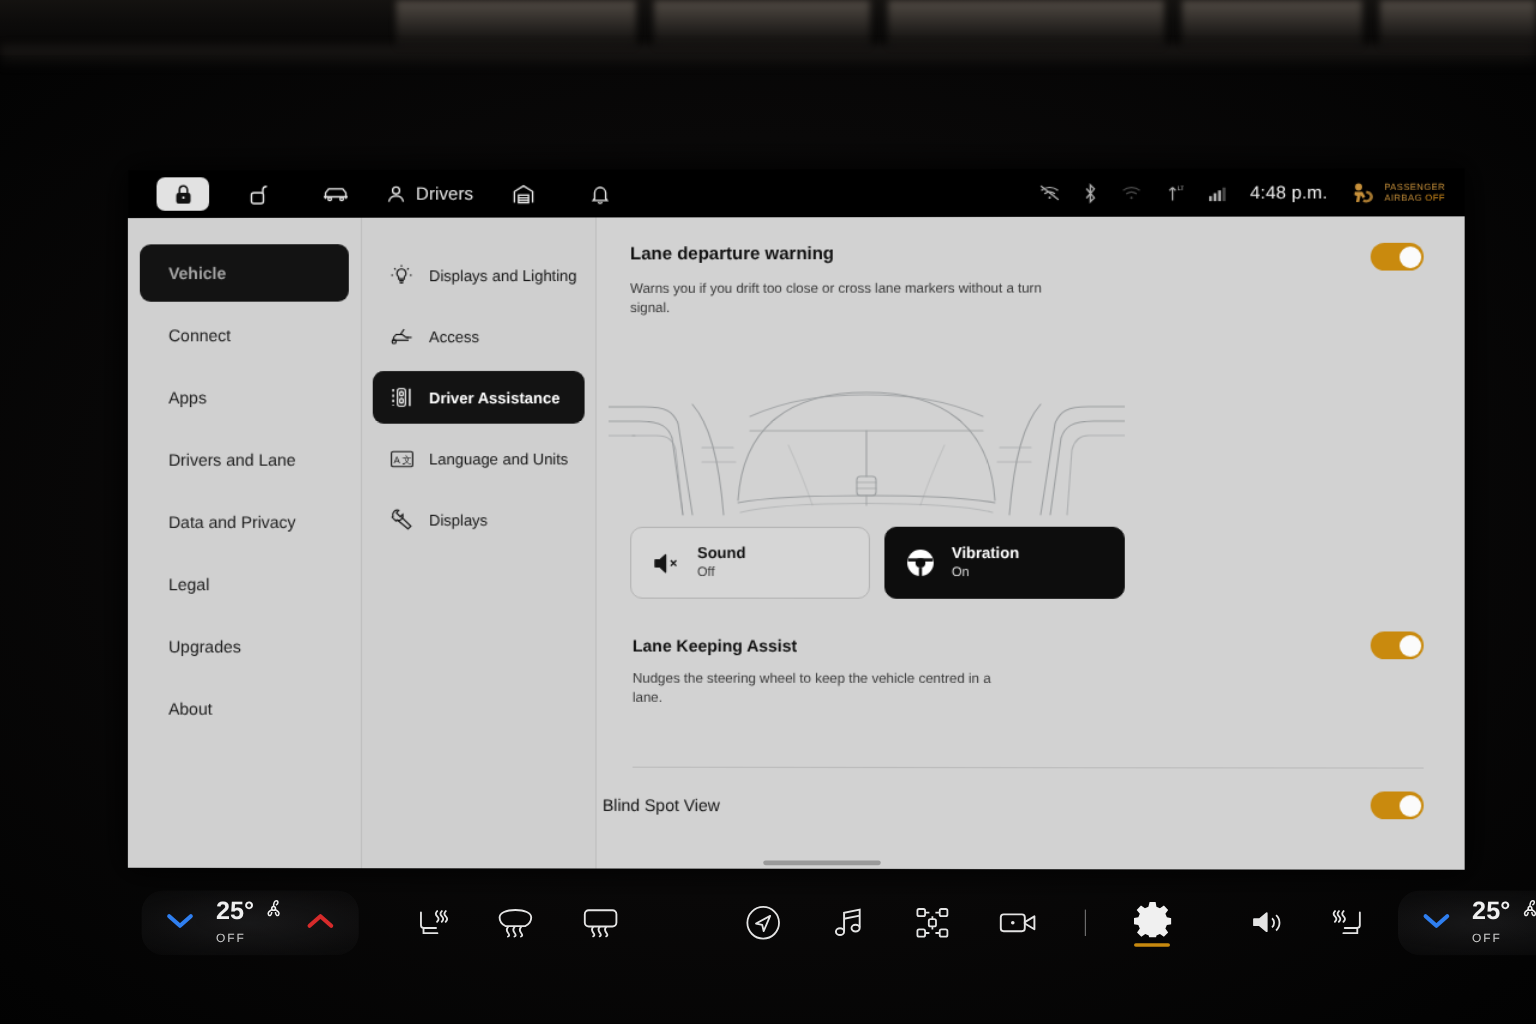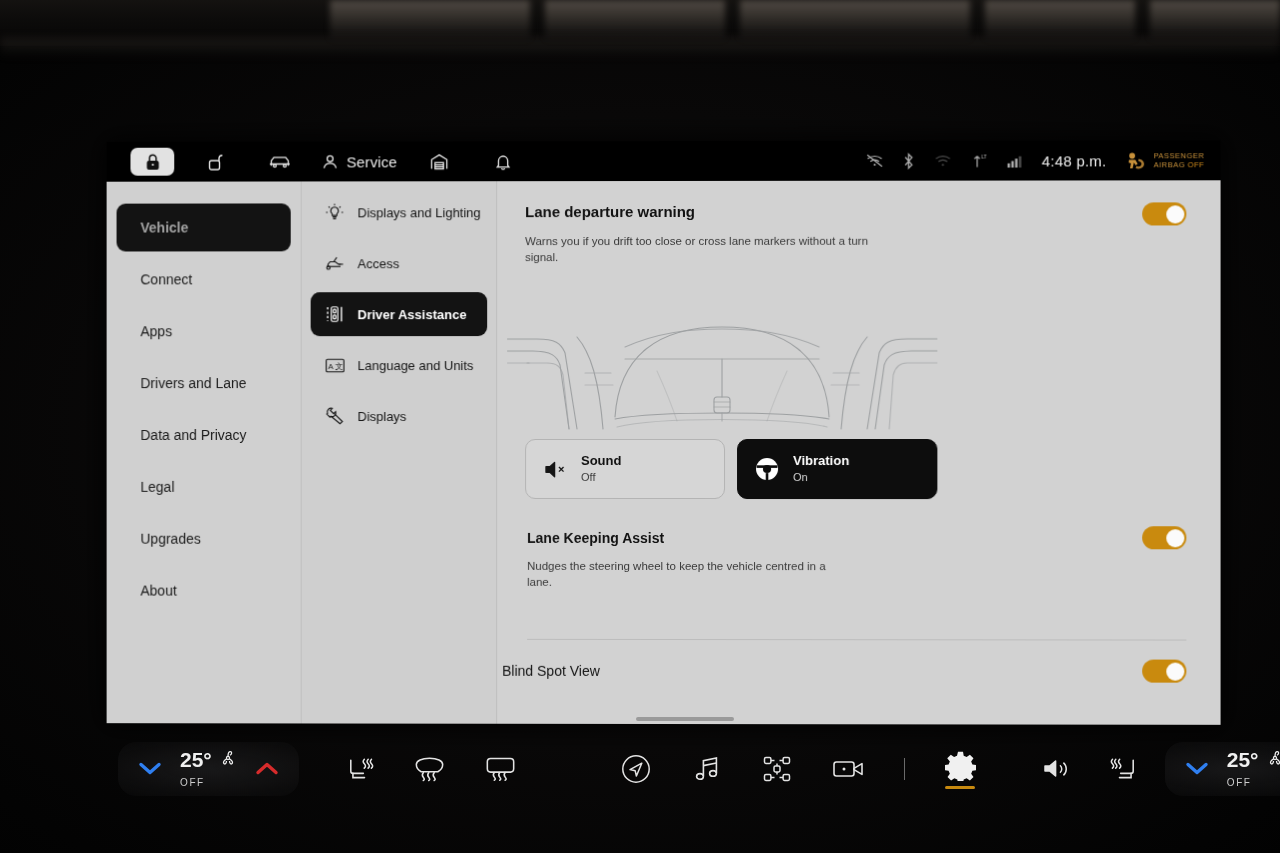--- a/index.html
+++ b/index.html
@@ -99,21 +99,21 @@
     padding-left:24px;
     font-size:14px; color:#1b1b1b;
     border-radius:9px;
   }
   .nav1.active { background:#131313; color:#a3a3a3; font-weight:600;align-items:center; }
 
   
   .col2 {
     width:196px; flex:0 0 196px;
     border-right:1px solid #bfbfbf;
-    padding-top:9px;
+    padding-top:26px;
     background:#cfcfcf;
   }
   .nav2 {
     height:44px; margin:0 9px 7px 9px;
     display:flex; align-items:center; gap:12px;
     padding-left:13px; border-radius:9px;
     font-size:13px; color:#171717;
   }
   .nav2.active { background:#131313; color:#fff; font-weight:600; }
   .nav2 .ico { width:22px; height:22px; display:flex; align-items:center; justify-content:center; flex:0 0 22px; }
@@ -246,21 +246,21 @@
         </svg>
       </div>
 
       <div class="tb-pending">
         <span class="tb-icon">
           <svg width="17" height="17" viewBox="0 0 18 18" fill="none" stroke="currentColor" stroke-width="1.4">
             <circle cx="9" cy="5.6" r="3.1"></circle>
             <path d="M2.6 15.4c.7-3.3 3.3-5 6.4-5s5.7 1.7 6.4 5"></path>
           </svg>
         </span>
-        <span>Service</span>
+        <span>Drivers</span>
       </div>
 
       <div class="tb-btn">
         <svg width="18" height="17" viewBox="0 0 18 17" fill="none" stroke="currentColor" stroke-width="1.3">
           <path d="M1.4 15.6V6.3L9 1.6l7.6 4.7v9.3"></path>
           <rect x="4.8" y="9.3" width="8.4" height="6.3"></rect>
           <path d="M4.8 11.6h8.4M4.8 13.6h8.4"></path>
         </svg>
       </div>
 

